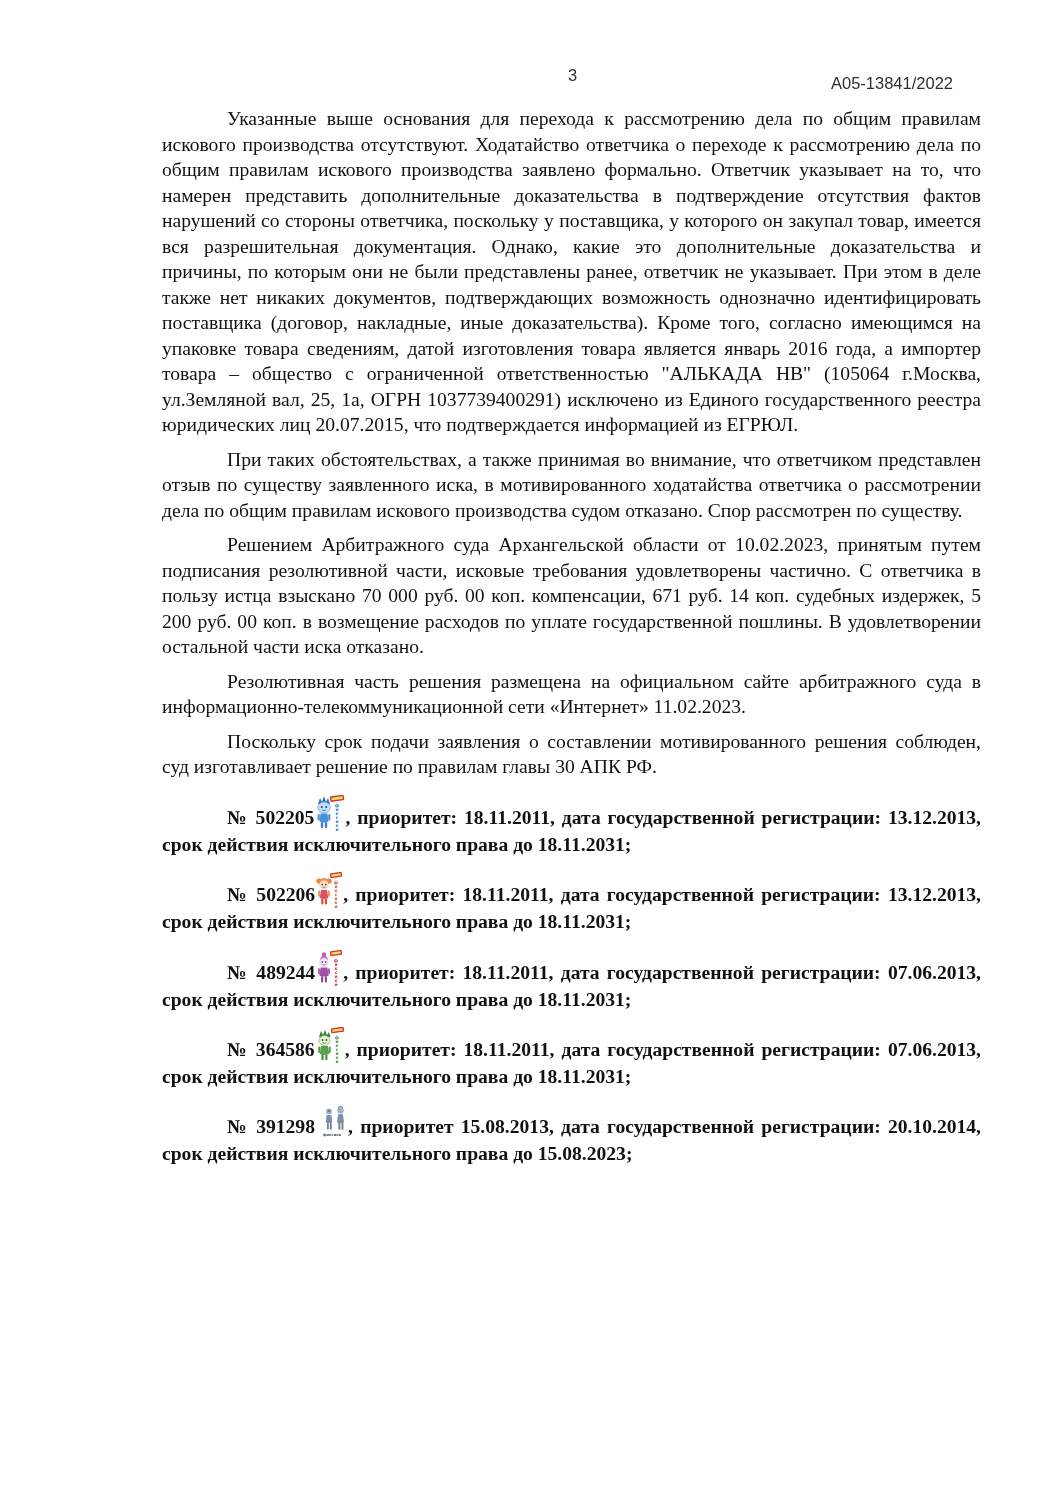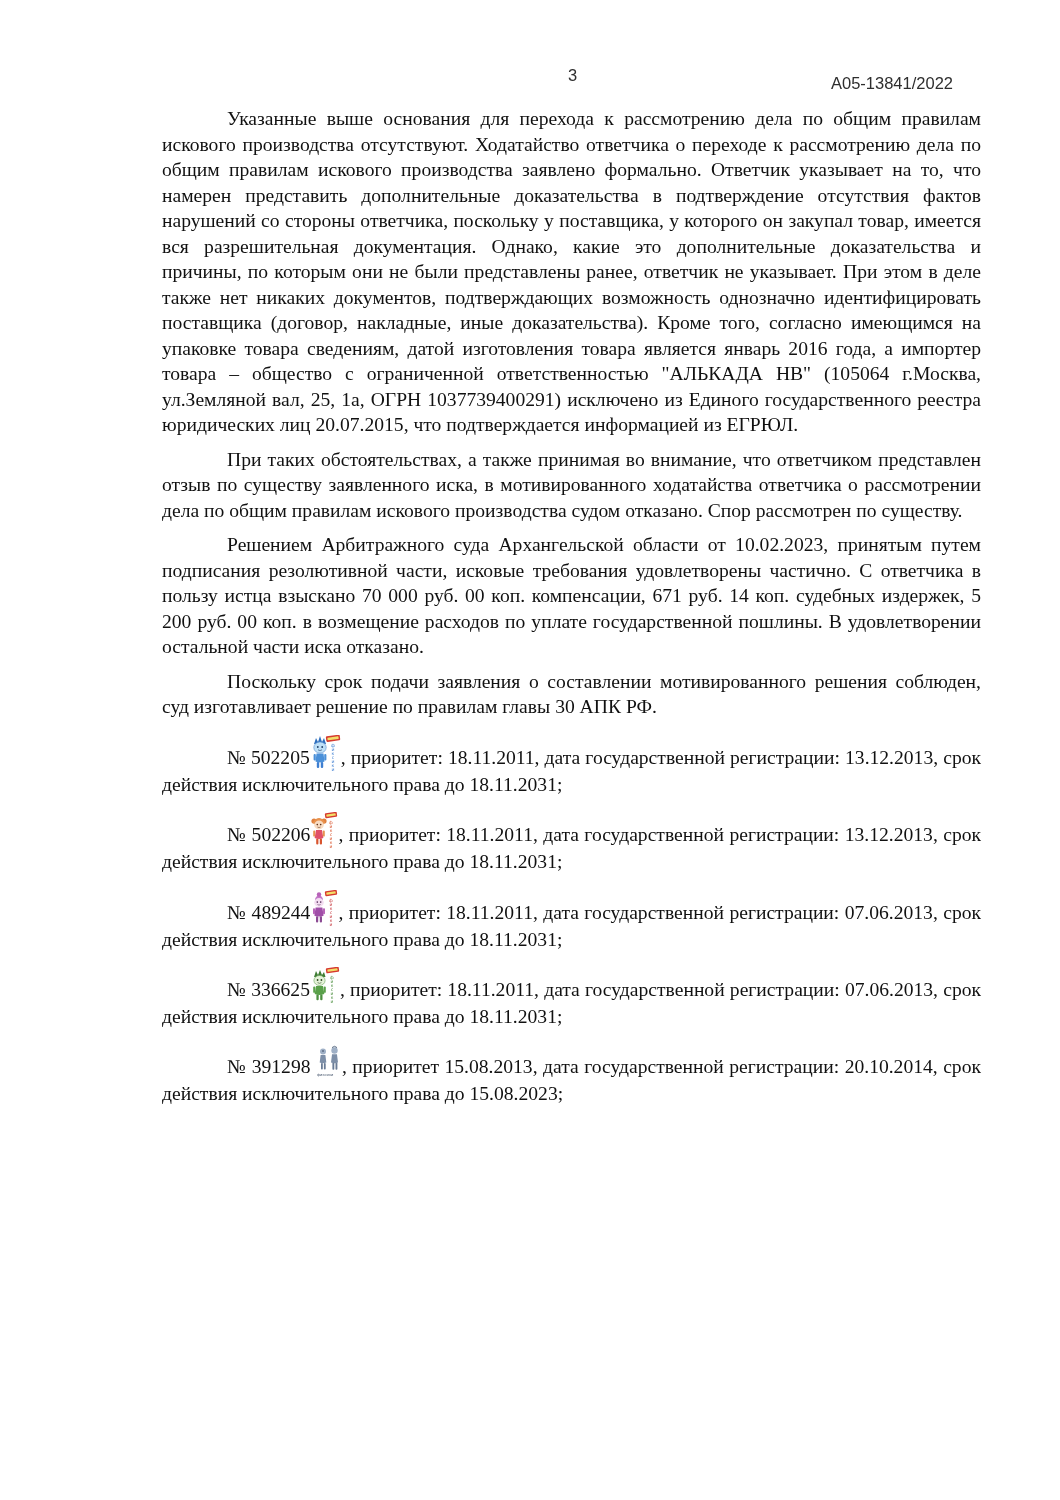--- a/index.html
+++ b/index.html
@@ -17,21 +17,21 @@
     font-size:16.5px;color:#2e2e2e;
   }
   .hdr .pageno{position:absolute;left:0;right:0;text-align:center;}
   .hdr .caseno{position:absolute;right:29px;top:8px;}
   .body{
     position:absolute;top:106px;left:162px;width:819px;
     font-size:19.6px;line-height:25.5px;
     text-align:justify;
   }
   .body p{margin:0 0 9px 0;text-indent:65px;}
-  .body p.tm{margin-top:15px;margin-bottom:0;}
+  .body p.tm{margin-top:15px;margin-bottom:0;font-weight:bold;}
   .tm-icon{
     display:inline-block;
     vertical-align:-8px;
     line-height:0;
   }
   .tm-icon svg{display:block;}
 </style>
 </head>
 <body>
 
@@ -40,20 +40,21 @@
   <div class="hdr">
     <span class="pageno">3</span>
     <span class="caseno">А05-13841/2022</span>
   </div>
 
   <div class="body">
 
     <p>Указанные выше основания для перехода к рассмотрению дела по общим правилам искового производства отсутствуют.  Ходатайство ответчика о переходе к рассмотрению дела по общим правилам искового производства заявлено формально. Ответчик указывает на то, что намерен представить дополнительные доказательства в подтверждение отсутствия фактов нарушений со стороны ответчика, поскольку у поставщика, у которого он закупал товар, имеется вся разрешительная документация. Однако, какие это дополнительные доказательства и причины, по которым они не были представлены ранее, ответчик не указывает. При этом в деле также нет никаких документов, подтверждающих возможность однозначно идентифицировать поставщика (договор, накладные, иные доказательства). Кроме того, согласно имеющимся на упаковке товара сведениям, датой изготовления товара является январь 2016 года, а импортер товара – общество с ограниченной ответственностью "АЛЬКАДА НВ" (105064 г.Москва, ул.Земляной вал, 25, 1а, ОГРН 1037739400291) исключено из Единого государственного реестра юридических лиц 20.07.2015, что подтверждается информацией из ЕГРЮЛ.</p>
     <p>При таких обстоятельствах, а также принимая во внимание, что ответчиком представлен отзыв по существу заявленного иска, в мотивированного ходатайства ответчика о рассмотрении дела по общим правилам искового производства судом отказано. Спор рассмотрен по существу.</p>
     <p>Решением Арбитражного суда Архангельской области от 10.02.2023, принятым путем подписания резолютивной части, исковые требования удовлетворены частично. С ответчика в пользу истца взыскано 70 000 руб. 00 коп. компенсации,  671 руб. 14 коп. судебных издержек, 5 200 руб. 00 коп. в возмещение расходов по уплате государственной пошлины. В удовлетворении остальной части иска отказано.</p>
+    <p>Резолютивная часть решения размещена на официальном сайте арбитражного суда в информационно-телекоммуникационной сети «Интернет» 11.02.2023.</p>
     <p>Поскольку срок подачи заявления о составлении мотивированного решения соблюден, суд изготавливает решение по правилам главы 30 АПК РФ.</p>
 
     <p class="tm"><span>№ 502205</span><span class="tm-icon"><svg width="31" height="37" viewBox="0 0 31 37" xmlns="http://www.w3.org/2000/svg">
       <g transform="rotate(-8 23 3)">
               <rect x="16" y="0.5" width="14" height="5.6" rx="1.2" fill="#d63a2f"></rect>
               <rect x="17.4" y="2" width="11.2" height="2.6" rx="0.6" fill="#f3df69"></rect>
             </g>
       <g fill="#3f7fd1" font-family="DejaVu Sans, sans-serif" font-size="4.6" text-anchor="middle">
         <text x="23" y="11.5">ф</text>
               <text x="23" y="15.5">и</text>
@@ -123,21 +124,21 @@
       <circle cx="7.3" cy="12.1" r="0.8" fill="#4a2450"></circle>
             <circle cx="10.7" cy="12.1" r="0.8" fill="#4a2450"></circle>
       <path d="M7.4,14.5 q1.6,1.2 3.2,0" stroke="#4a2450" stroke-width="0.5" fill="none"></path>
       <path d="M5.6,17.5 h6.8 l1.2,8.2 q-4.6,1.8 -9.2,0 Z" fill="#a04fa8"></path>
       <rect x="6" y="26.2" width="2.2" height="6.2" rx="1" fill="#8b4a93"></rect>
       <rect x="9.8" y="26.2" width="2.2" height="6.2" rx="1" fill="#8b4a93"></rect>
       <rect x="3" y="18.2" width="2" height="6" rx="0.9" fill="#b763b8"></rect>
       <rect x="13" y="18.2" width="2" height="6" rx="0.9" fill="#b763b8"></rect>
     </svg></span><span>, приоритет: 18.11.2011, дата государственной регистрации: 07.06.2013, срок действия исключительного права до 18.11.2031;</span></p>
 
-    <p class="tm"><span>№ 336625</span><span class="tm-icon"><svg width="30" height="37" viewBox="0 0 30 37" xmlns="http://www.w3.org/2000/svg">
+    <p class="tm"><span>№ 364586</span><span class="tm-icon"><svg width="30" height="37" viewBox="0 0 30 37" xmlns="http://www.w3.org/2000/svg">
       <g transform="rotate(-8 22 3)">
               <rect x="16" y="0.5" width="13" height="5.2" rx="1.1" fill="#d63a2f"></rect>
               <rect x="17.4" y="1.9" width="10.2" height="2.4" rx="0.5" fill="#f3df69"></rect>
             </g>
       <g fill="#4c8f3f" font-family="DejaVu Sans, sans-serif" font-size="4.4" text-anchor="middle">
         <text x="22" y="11.5">ф</text>
               <text x="22" y="15.5">и</text>
               <text x="22" y="19.5">к</text>
               <text x="22" y="23.5">с</text>
               <text x="22" y="27.5">и</text>

